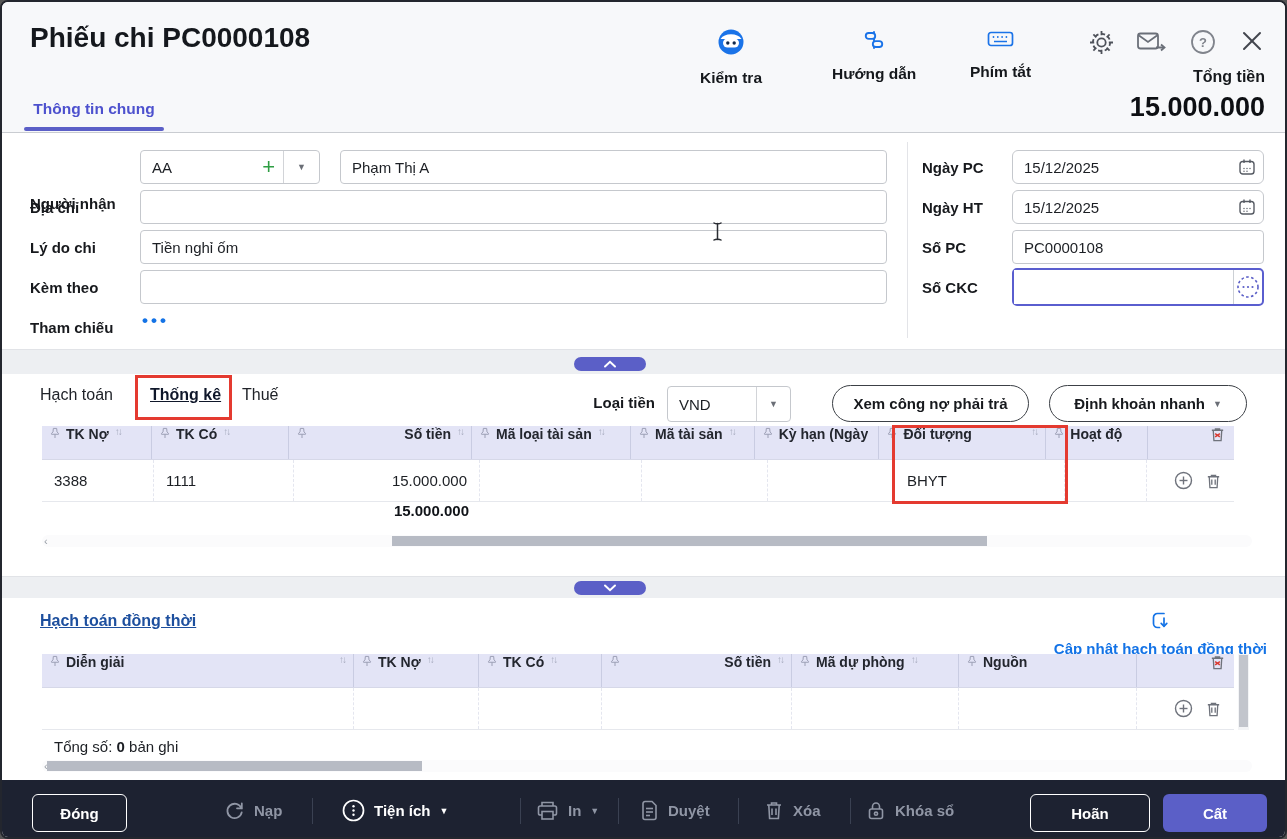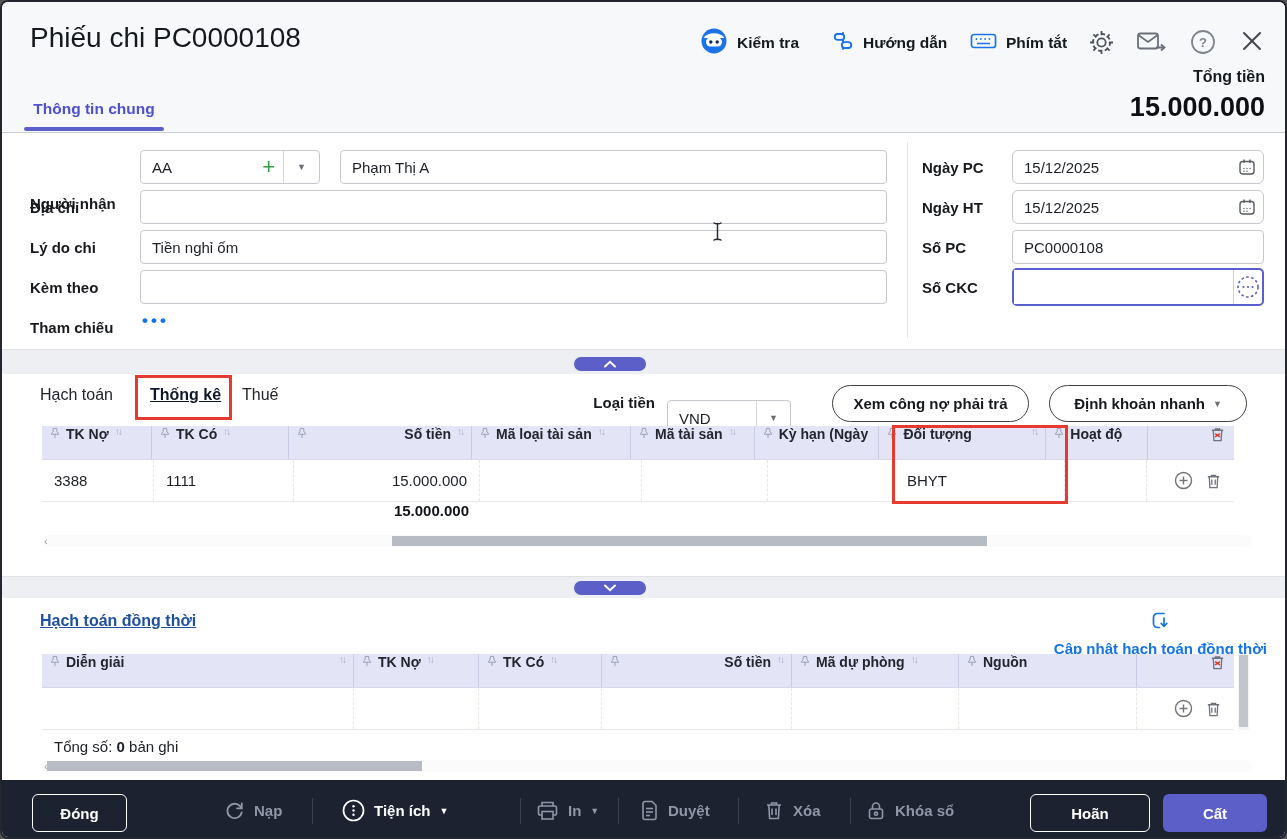--- a/index.html
+++ b/index.html
@@ -5,22 +5,22 @@
   * { box-sizing: border-box; margin: 0; padding: 0; }
   html,body { background:#555; }
   body { font-family: "Liberation Sans", "DejaVu Sans", sans-serif; }
   .window {
     position: relative; width: 1287px; height: 839px; background:#fff;
     border: 2px solid #23262e; border-radius: 8px; overflow: hidden;
   }
 
   
   .hdr { position:absolute; left:0; top:0; width:1287px; height:131px; background:#f7f8fa; border-bottom:1px solid #c9ccd1; }
-  .title { position:absolute; left:28px; top:20px; font-size:28px; font-weight:400; color:#15181d; }
-  .hact { position:absolute; top:26px; height:30px; display:flex; align-items:center; gap:9px; font-size:15.5px; font-weight:700; color:#15181c; cursor:pointer; }
+  .title { position:absolute; left:28px; top:20px; font-size:28px; font-weight:700; color:#15181d; }
+  .hact { position:absolute; top:26px; height:30px; display:flex; align-items:center; gap:9px; font-size:15.5px; font-weight:700; color:#15181c; cursor:pointer;flex-direction:column; }
   .hicon { position:absolute; top:27px; cursor:pointer; }
   .total-label { position:absolute; right:24px; top:66px; font-size:16px; font-weight:700; color:#15181c; }
   .total-value { position:absolute; right:24px; top:90px; font-size:27px; font-weight:700; color:#0d0f13; }
   .tab-general { position:absolute; left:22px; top:98px; width:140px; text-align:center; font-size:15.5px; font-weight:700; color:#4d51ce; cursor:pointer; }
   .tab-underline { position:absolute; left:22px; top:125px; width:140px; height:4px; background:#5b5fc7; border-radius:2px; }
 
   
   .form-panel { position:absolute; left:0; top:131px; width:1287px; height:216px; background:#fff; }
   .flabel { position:absolute; font-size:15px; font-weight:700; color:#17191d; }
   .inp { position:absolute; height:34px; border:1px solid #c5c8cd; border-radius:4px; background:#fff; font-size:15px; color:#1c1f24; padding:0 11px; font-family:inherit; outline:none; }
@@ -41,21 +41,21 @@
 
   
   .band { position:absolute; left:0; width:1287px; background:#edeff2; }
   .pill { position:absolute; width:72px; height:14px; background:#5b5fc7; border-radius:7px; display:flex; align-items:center; justify-content:center; cursor:pointer; z-index:5; }
 
   
   .sectionA { position:absolute; left:0; top:372px; width:1287px; height:202px; background:#fff; }
   .atab { position:absolute; top:12px; font-size:16px; color:#202329; cursor:pointer; }
   .atab.active { color:#0f172a; font-weight:700; text-decoration:underline; }
   .lt-label { position:absolute; left:575px; top:20px; width:78px; text-align:right; font-size:15px; font-weight:700; color:#17191d; }
-  .select { position:absolute; left:665px; top:12px; width:124px; height:36px; border:1px solid #c5c8cd; border-radius:4px; background:#fff; display:flex; align-items:center; cursor:pointer;margin-top:14px; }
+  .select { position:absolute; left:665px; top:12px; width:124px; height:36px; border:1px solid #c5c8cd; border-radius:4px; background:#fff; display:flex; align-items:center; cursor:pointer; }
   .select .val { flex:1; padding-left:11px; font-size:15px; color:#1c1f24; }
   .select .caret-zone { width:34px; height:100%; border-left:1px solid #d2d4d8; display:flex; align-items:center; justify-content:center; }
   .pillbtn { position:absolute; top:11px; height:37px; border:1px solid #3c4046; border-radius:18.5px; background:#fff; font-size:15px; font-weight:700; color:#17191d; display:flex; align-items:center; justify-content:center; gap:8px; cursor:pointer; font-family:inherit; }
 
   
   .tbl { position:absolute; left:40px; }
   .thead { display:flex; height:34px; background:#e3e4f6; border-bottom:1px solid #d6d8e8; }
   .th { display:flex; gap:6px; padding:0 8px; border-right:1px solid #c9cce2; font-size:14px; font-weight:700; color:#23262e; overflow:hidden; white-space:nowrap; cursor:pointer; }
   .th:last-child { border-right:none; }
   .th.right .lbl { margin-left:auto; }

